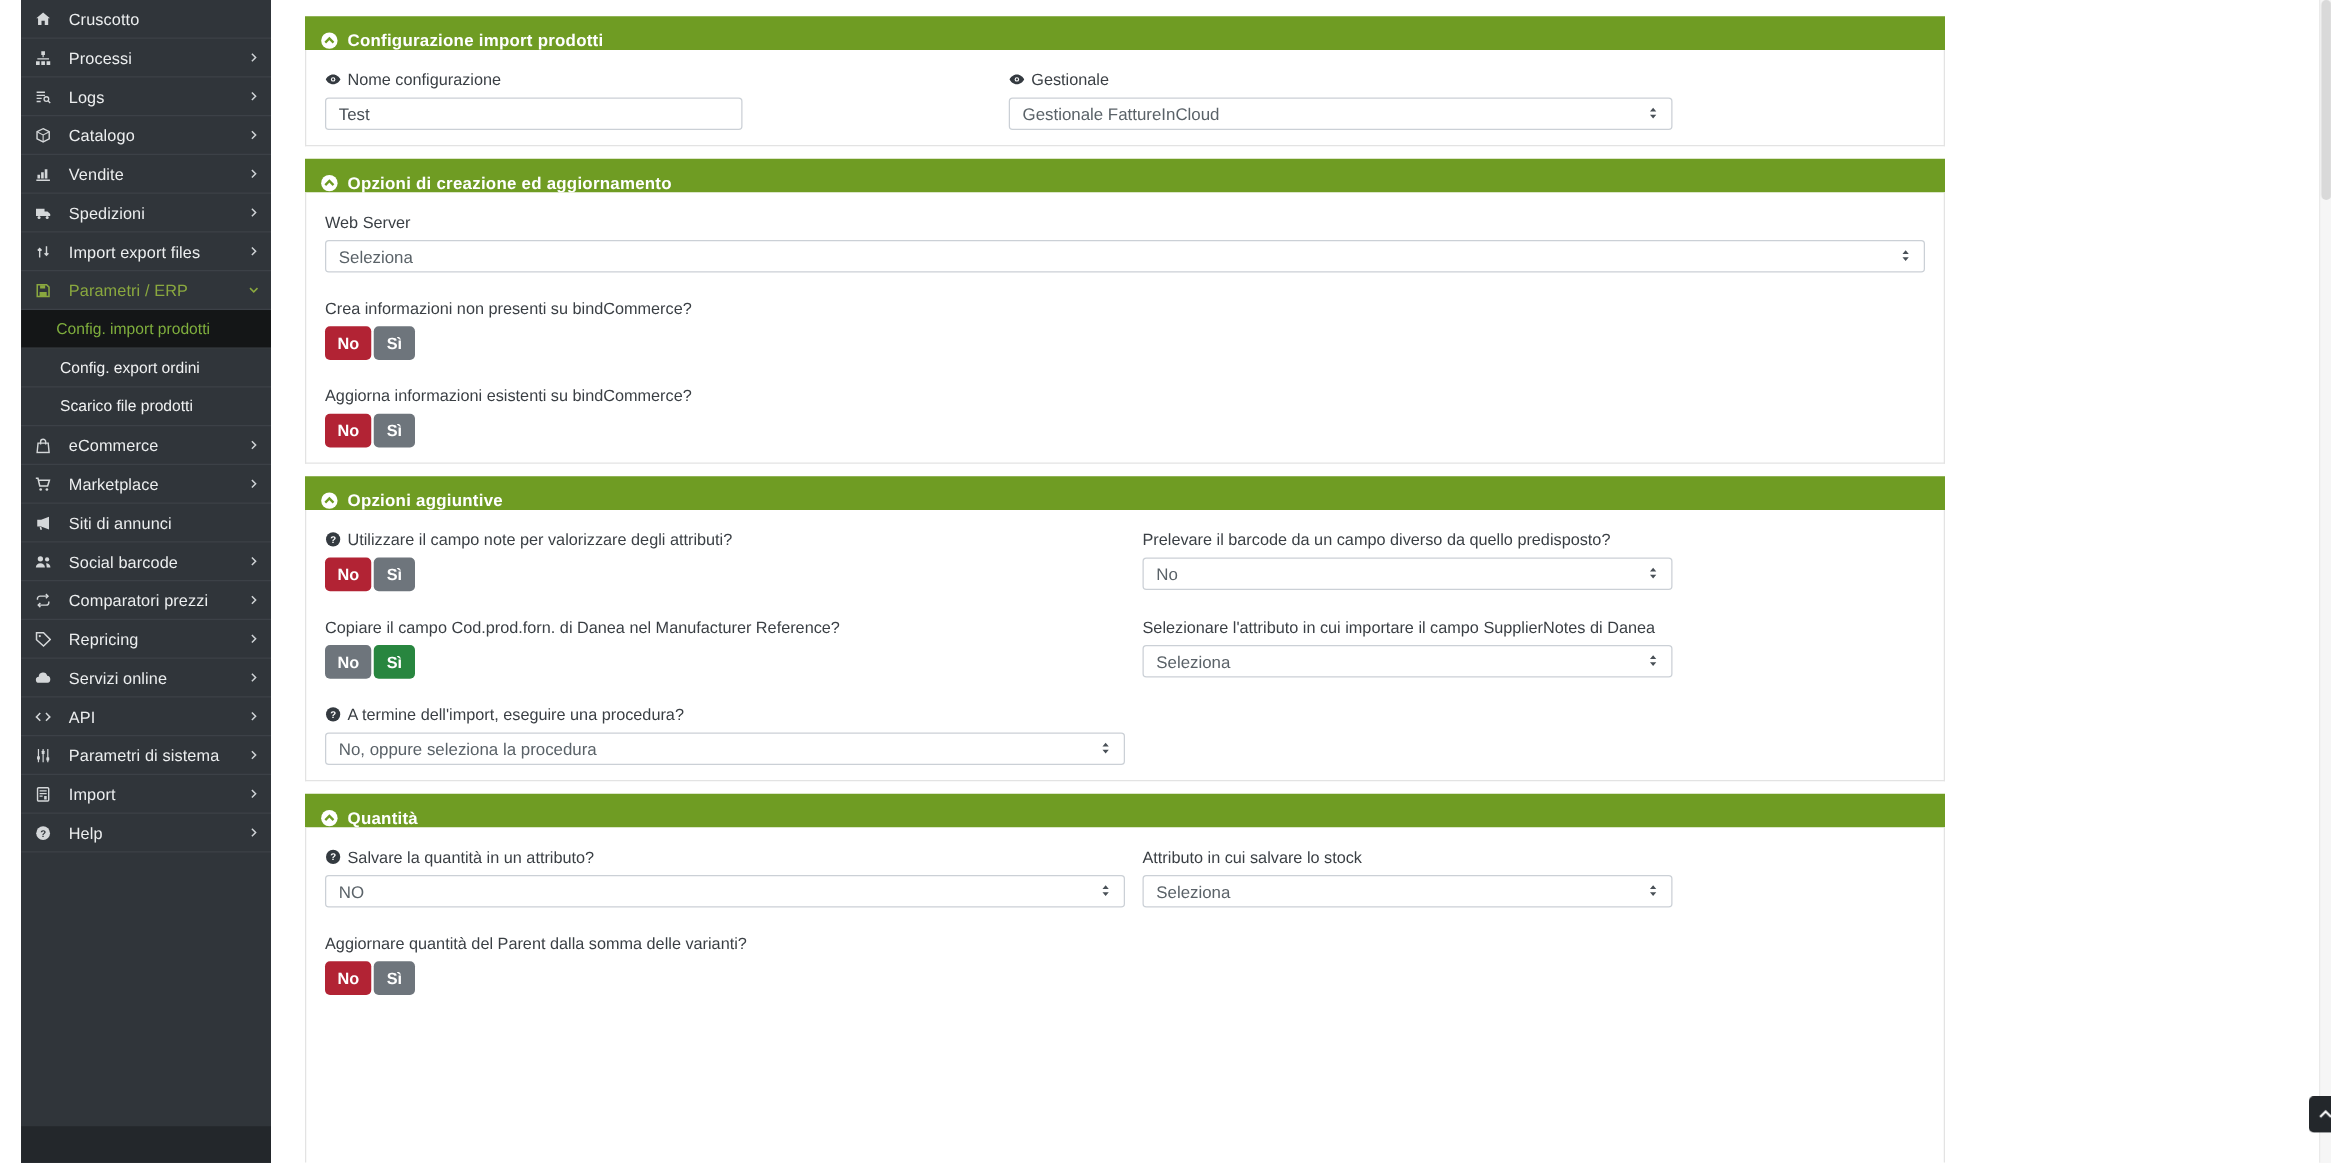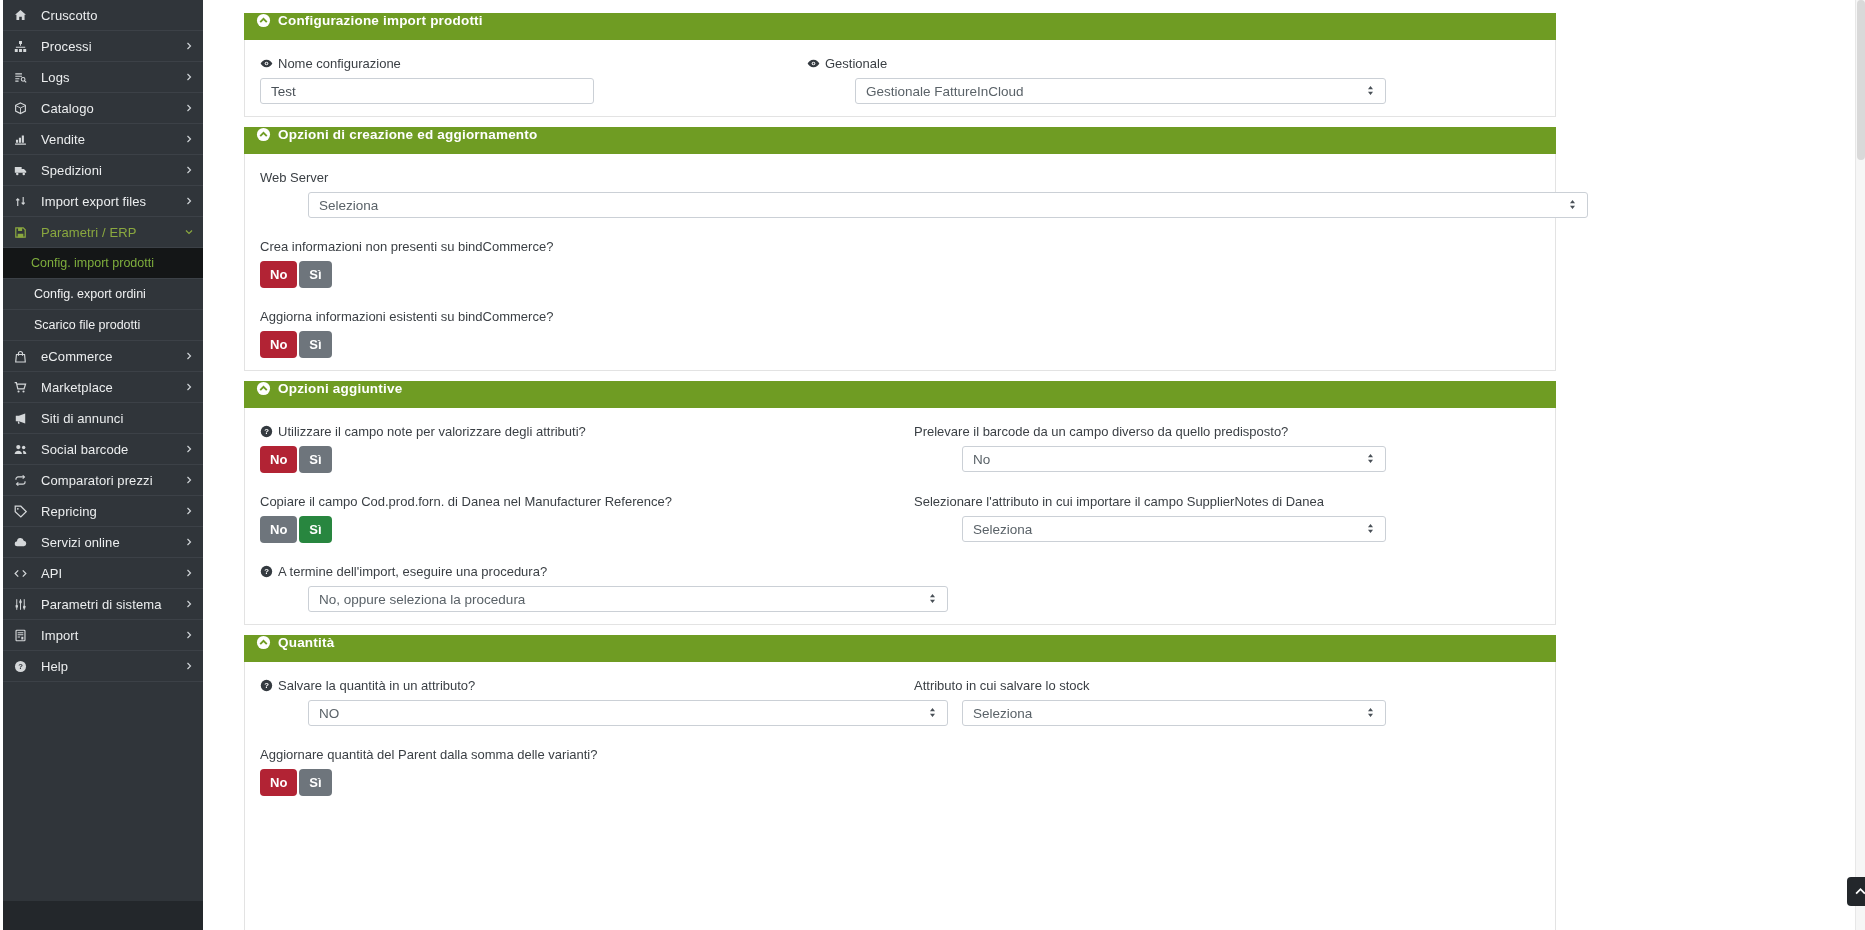--- a/index.html
+++ b/index.html
@@ -1,38 +1,38 @@
 <!DOCTYPE html>
 <html><head>
 <meta charset="utf-8">
 <style>
   * { box-sizing: border-box; margin: 0; padding: 0; }
   html,body { width:1865px; height:930px; overflow:hidden; background:#fff;
     font-family:"Liberation Sans", sans-serif; }
 
   
-  .sidebar { position:fixed; left:3px; top:0; width:200px; height:930px;
+  .sidebar { position:fixed; left:17px; top:0; width:200px; height:930px;
     background:#30353a; z-index:5; }
   .nav-item { display:flex; align-items:center; height:31px; padding:0 10px 0 11px;
     border-bottom:1px solid #3c4147; cursor:pointer; }
   .nav-icon { width:19px; height:14px; color:#d4d7d9; flex:none; display:flex; align-items:center; }
   .nav-icon svg { width:13px; height:13px; display:block; }
   .nav-label { margin-left:8px; font-size:13px; color:#eceeef; letter-spacing:.1px; }
   .nav-caret { margin-left:auto; color:#cfd3d6; display:flex; }
   .nav-caret svg { width:8px; height:8px; }
   .nav-item.accent .nav-label, .nav-item.accent .nav-icon, .nav-item.accent .nav-caret { color:#8aa83f; }
   .sub-item { display:flex; align-items:center; height:31px; padding:0 10px 0 31px;
     border-bottom:1px solid #3c4147; cursor:pointer; font-size:12.5px; color:#f0f1f2; }
   .sub-item.active { background:#141617; color:#7fae3d;padding-left:28px; }
   .sidebar-footer { position:absolute; left:0; bottom:0; width:100%; height:29px; background:#23272b; }
 
   
   .main { margin-left:200px; padding:13px 0 0 44px; width:1665px; }
   .panel { width:1312px; margin-bottom:10px; }
-  .panel-header { height:27px; background:#6f9c23; display:flex; align-items:flex-start;
+  .panel-header { height:27px; background:#6f9c23; display:flex; align-items:flex-end;
     padding:0 12px; cursor:pointer; }
   .panel-header .hdr-icon { display:flex; margin-right:7px; }
   .panel-header .hdr-icon svg { width:15px; height:15px; }
   .panel-title { font-size:13.5px; font-weight:bold; color:#fff; letter-spacing:.2px; }
   .panel-body { background:#fff; border:1px solid #e3e3e3; border-top:none; padding:15px 15px 12px 15px; }
   .panel-body.tall { padding-bottom:150px; }
 
   .row { display:flex; }
   .row + .row { margin-top:20px; }
   .col-l { width:654px; flex:none; }
@@ -41,21 +41,21 @@
 
   .field-label { display:flex; align-items:center; height:16px; margin-bottom:7px;
     font-size:13px; color:#3a3f44; }
   .field-label .lbl-icon { display:flex; margin-right:5px; color:#343a40; }
   .field-label .lbl-icon svg { width:13px; height:13px; }
 
   .text-input { height:26px; border:1px solid #cbd0d6; border-radius:3px; padding:0 10px;
     font-size:13.5px; color:#495057; font-family:"Liberation Sans", sans-serif; outline:none; display:block; }
   .select { position:relative; height:26px; border:1px solid #cbd0d6; border-radius:3px;
     padding:0 26px 0 10px; display:flex; align-items:center; font-size:13.5px; color:#5a6268;
-    background:#fff; cursor:pointer;margin-left:48px; }
+    background:#fff; cursor:pointer; }
   .select .sel-caret { position:absolute; right:8px; top:50%; margin-top:-7px; color:#495057; display:flex; }
   .select .sel-caret svg { width:13px; height:13px; }
   .w-full { width:100%; }
   .w-640 { width:640px; }
   .w-531 { width:531px; }
   .w-424 { width:424px; }
   .w-334 { width:334px; }
 
   .toggle { display:flex; }
   .toggle .btn { min-width:30px; height:27px; padding:0 10px; border:none; border-radius:4px;

